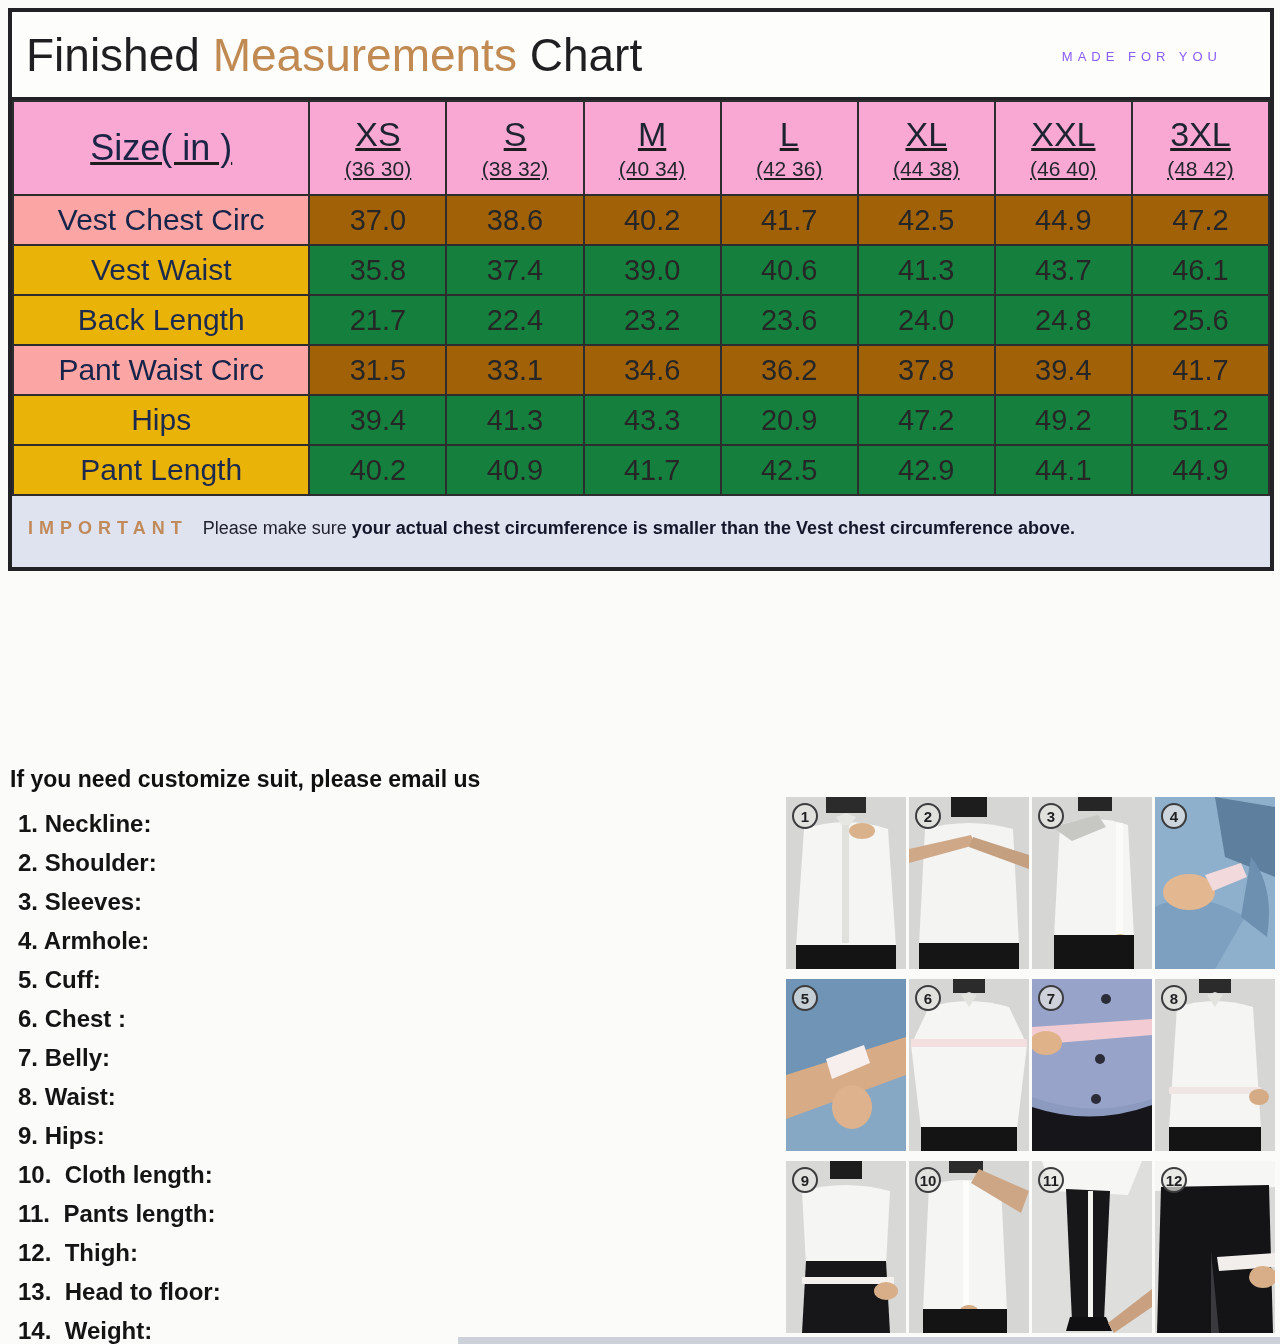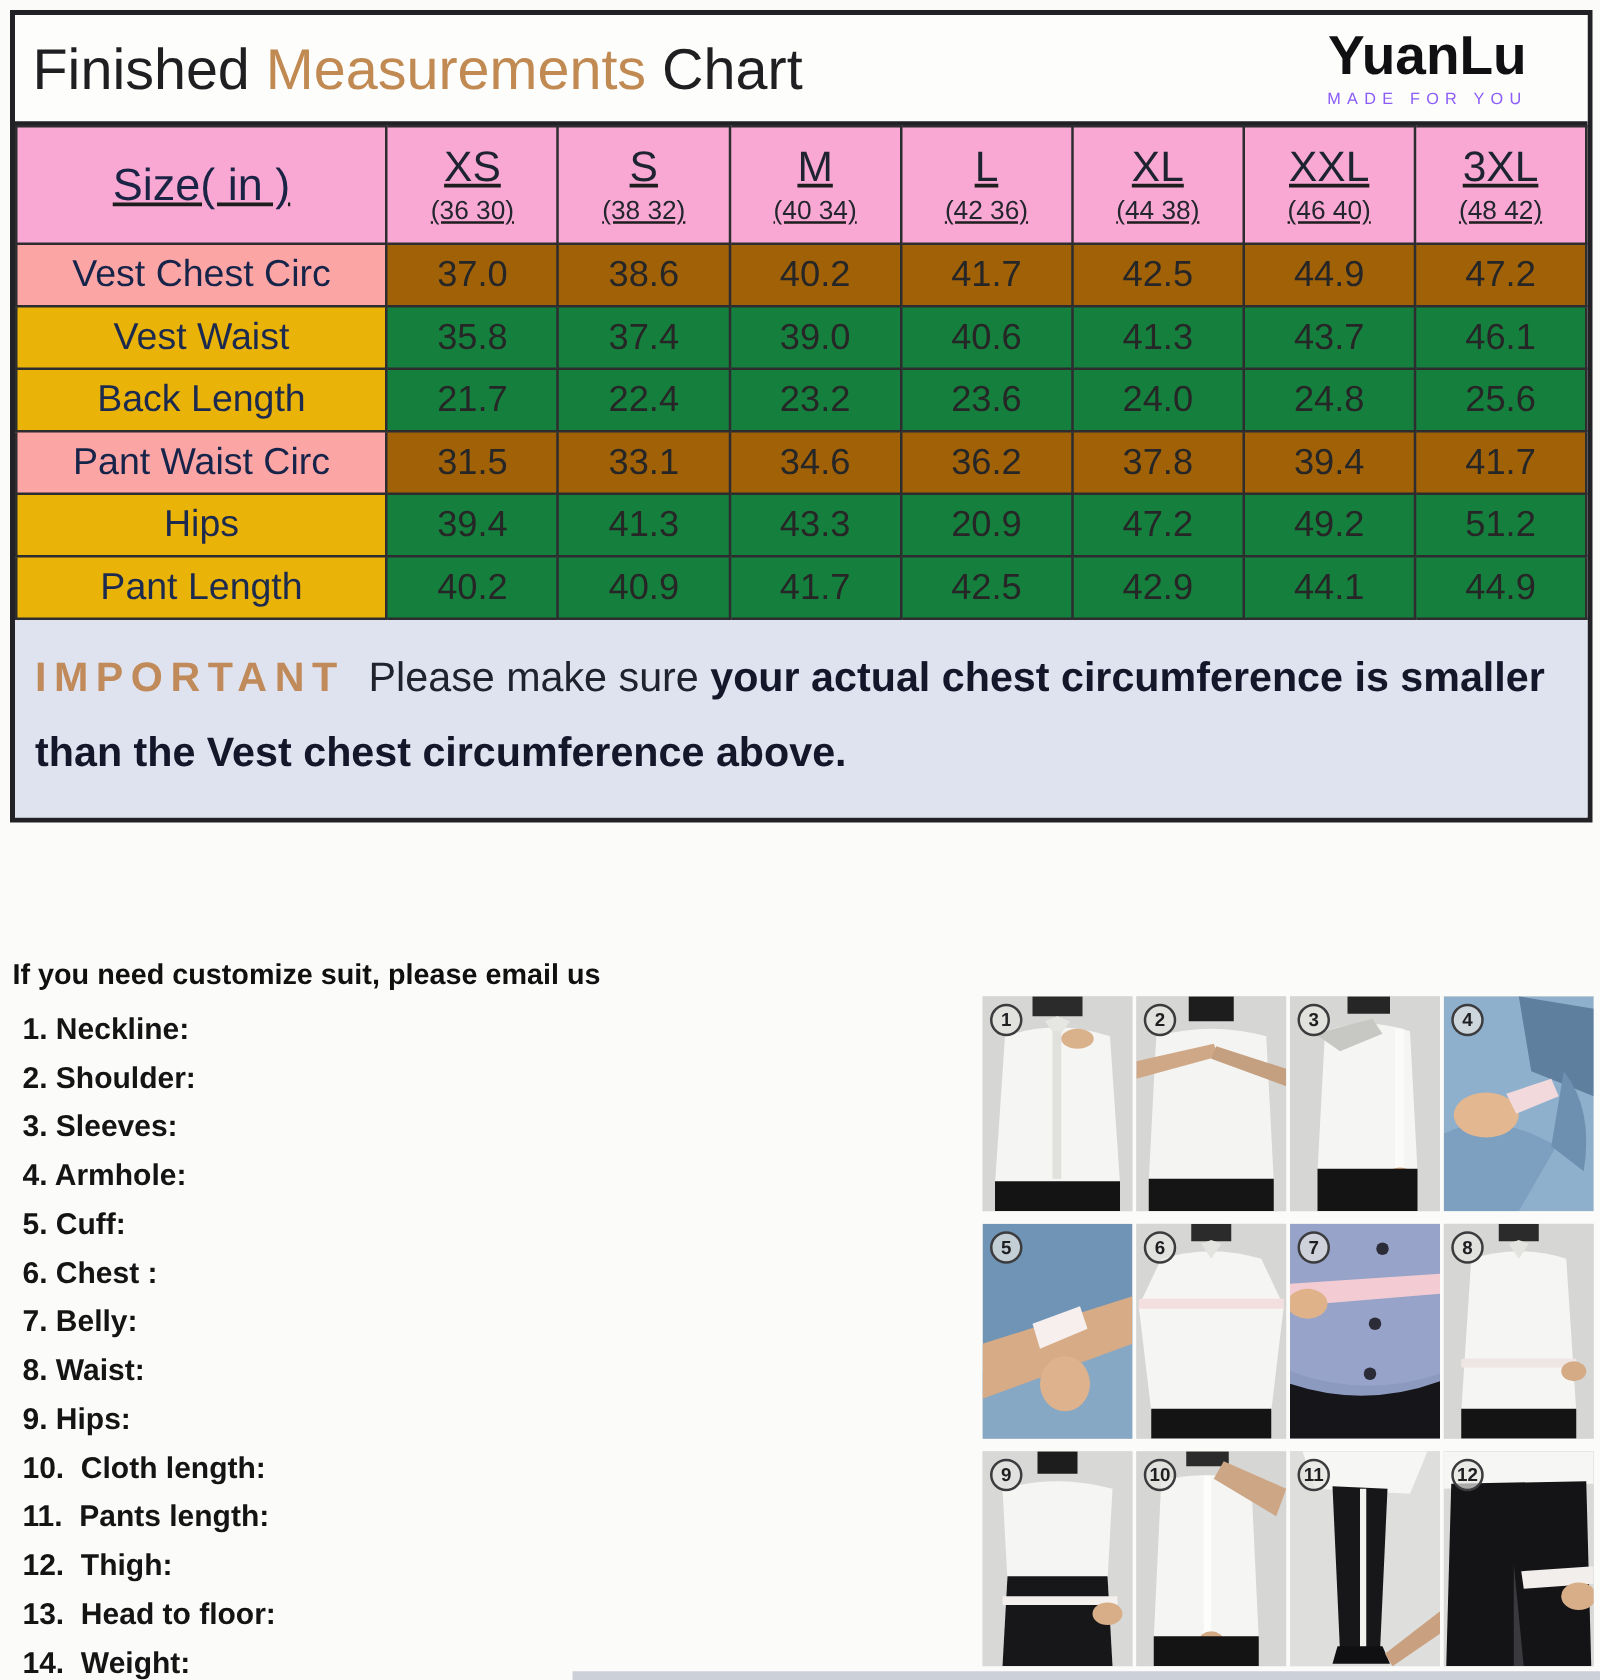--- a/index.html
+++ b/index.html
@@ -41,21 +41,21 @@
   .size-range { font-size:21px; color:#23262e; margin-top:3px; }
   .size-table tbody td { height:50px; }
   td.row-label { font-size:30px; color:#1b2a4e; background:#eab308; }
   tr.hl td.row-label { background:#fca5a5; color:#17244a; }
   td.val { font-size:29px; color:#262627; background:#15803d; }
   tr.hl td.val { background:#a16207; }
 
   
   .important {
     background:#dfe3ef; padding:16px 20px 22px 16px;
-    font-size:33px; line-height:1.82; color:#20222e;
+    font-size:18px; line-height:1.82; color:#20222e;
   }
   .important p { margin:0; }
   .imp-label {
     color:#c08a5a; letter-spacing:6px; font-weight:600; margin-right:10px;
   }
   .imp-bold { font-weight:bold; color:#14172a; }
 
   
   .customize-heading {
     position:absolute; left:10px; top:766px;
@@ -90,21 +90,20 @@
   }
 </style>
 </head>
 <body>
 
 <div class="sheet">
 
   <div class="title-row">
     <div class="title"><span>Finished </span><span class="accent">Measurements</span><span> Chart</span></div>
     <div class="brand">
-      <div class="brand-name">YuanLu</div>
       <div class="brand-tagline">MADE  FOR  YOU</div>
     </div>
   </div>
 
   <table class="size-table">
     <colgroup>
         <col class="label-col">
         <col>
         <col>
         <col>

